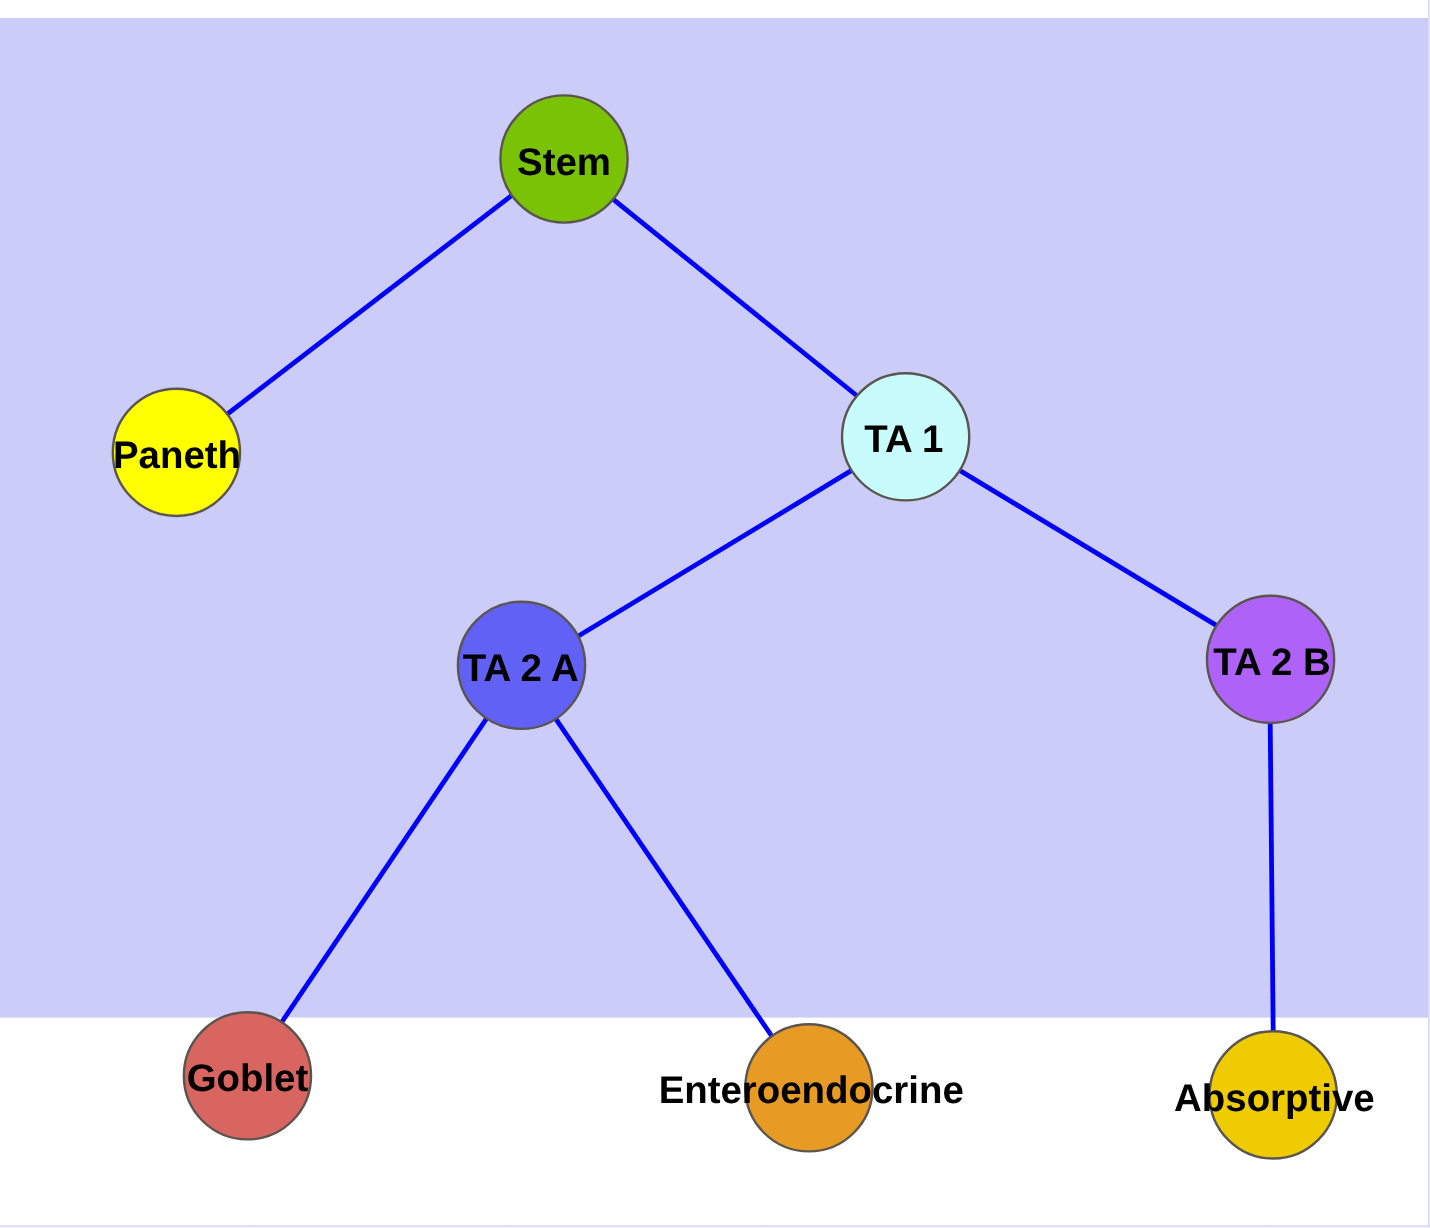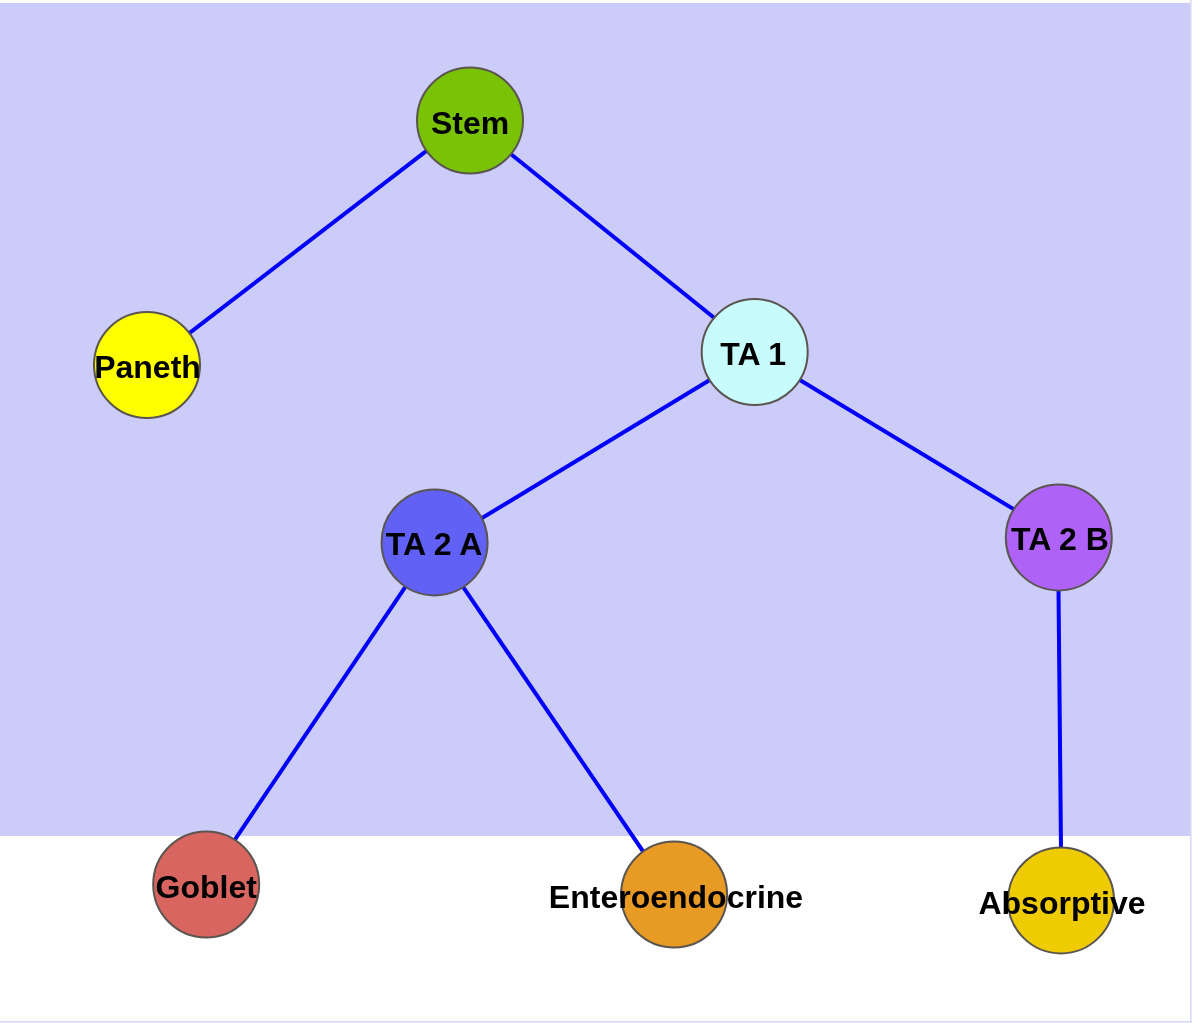--- a/index.html
+++ b/index.html
@@ -1,17 +1,17 @@
 <!DOCTYPE html>
 <html><head>
 <meta charset="utf-8">
 <style>
 html,body{margin:0;padding:0;background:#ffffff;}
 body{width:1192px;height:1023px;overflow:hidden;font-family:"Liberation Sans", sans-serif;}
-.canvas{position:absolute;left:0;top:3px;width:1192px;height:833px;background:#ccccf8;}
+.canvas{position:absolute;left:0;top:15px;width:1192px;height:833px;background:#ccccf8;}
 .edge-r{position:absolute;top:0;right:0;width:2px;height:1023px;background:linear-gradient(to right,#d4d4f6,#eeeefc);}
 .edge-b{position:absolute;left:0;bottom:0;width:1192px;height:2px;background:linear-gradient(to bottom,#d4d4f6,#e9e9f9);}
 svg{position:absolute;left:0;top:0;}
 text{font-family:"Liberation Sans", sans-serif;font-weight:bold;font-size:32px;fill:#000000;}
 </style>
 </head>
 <body>
 <div class="canvas">
 <svg width="1191" height="1021" viewBox="0 1 1191 1021">
   <g stroke="#0000fa" stroke-width="4">

